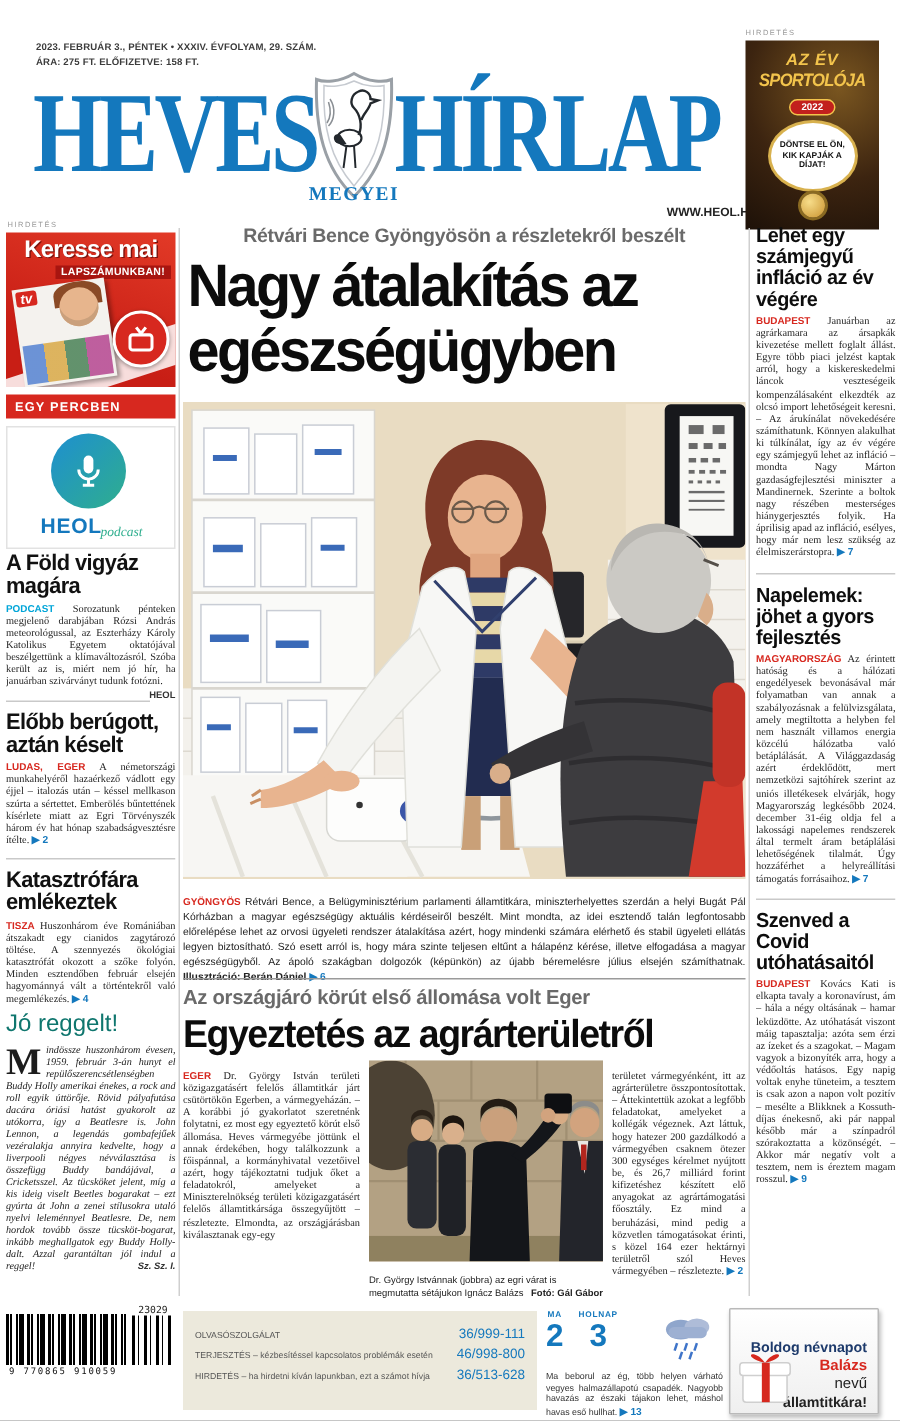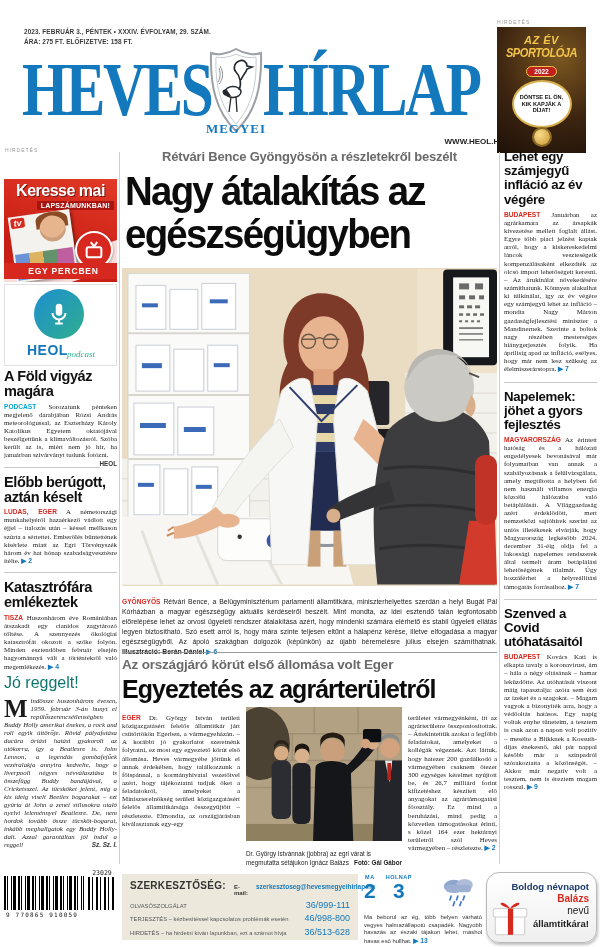--- a/index.html
+++ b/index.html
@@ -28,42 +28,42 @@
   .ad-l2{color:#f3c44c;font-weight:bold;font-style:italic;font-size:12px;letter-spacing:-.5px;transform:scaleX(.92);}
   .ad-year{display:inline-block;margin-top:2px;background:#c2201d;color:#fff;font-size:6.5px;font-weight:bold;
            border-radius:6px;padding:1px 7px;border:1px solid #f3c44c;}
   .ad-circle{margin:4px auto 0;width:56px;height:44px;background:#fff;border-radius:50%;
              display:flex;align-items:center;justify-content:center;box-shadow:0 0 0 2px #d8b14e;}
   .ad-cta{font-size:5.6px;font-weight:bold;color:#111;line-height:1.25;width:46px;}
   .medal{margin:3px auto 0;width:16px;height:16px;border-radius:50%;
          background:radial-gradient(circle at 35% 35%,#f7dd8a,#c9932f);box-shadow:0 0 0 2px #8a6a22;}
 
   
-  .sb-promo{left:4px;top:155px;width:113px;height:103px;background:linear-gradient(200deg,#e23a27 0%,#c81e15 70%);overflow:hidden;margin-top:24px;}
+  .sb-promo{left:4px;top:155px;width:113px;height:103px;background:linear-gradient(200deg,#e23a27 0%,#c81e15 70%);overflow:hidden;}
   .sb-promo:before{content:"";position:absolute;left:-28px;bottom:-6px;width:150px;height:26px;background:#fff;
                    opacity:.85;transform:rotate(-18deg);}
   .km1{position:absolute;left:0;top:3px;width:113px;text-align:center;color:#fff;font-size:16px;font-weight:bold;
        text-shadow:1px 1px 0 #7c130d;letter-spacing:-.5px;}
   .km2{position:absolute;right:3px;top:22px;background:#a81510;color:#fff;font-size:7px;font-weight:bold;
        padding:1px 4px;letter-spacing:.2px;}
   .mag{position:absolute;left:8px;top:34px;width:62px;height:66px;background:#f4f2ee;transform:rotate(-8deg);
        box-shadow:2px 2px 3px rgba(0,0,0,.35);overflow:hidden;}
   .mag-tv{position:absolute;left:2px;top:2px;background:#d7281f;color:#fff;font-weight:bold;font-size:9px;
           padding:0 3px;border-radius:2px;font-style:italic;}
   .mag-face{position:absolute;right:6px;top:4px;width:26px;height:26px;border-radius:50%;background:#e7b58d;
             box-shadow:inset 0 -4px 0 #caa07c;}
   .mag-hair{position:absolute;right:3px;top:0;width:32px;height:16px;border-radius:50% 50% 0 0;background:#8a4a26;}
   .mag-grid{position:absolute;left:2px;bottom:2px;width:58px;height:26px;
             background:linear-gradient(90deg,#4a7bd0 0 14px,#d7a43b 14px 28px,#3e7a4c 28px 42px,#b13a8a 42px 58px);
             opacity:.8;}
   .tvicon{position:absolute;right:4px;top:52px;width:34px;height:34px;border-radius:50%;background:#d7281f;
           border:2.5px solid #fff;box-shadow:0 1px 3px rgba(0,0,0,.4);display:flex;align-items:center;justify-content:center;}
 
   .sb-bar{left:4px;top:263px;width:113px;height:16px;background:#d7281f;color:#fff;font-size:8.5px;font-weight:bold;
-          letter-spacing:.8px;line-height:16px;padding-left:6px;box-sizing:border-box;text-align:center;}
+          letter-spacing:.8px;line-height:16px;padding-left:6px;box-sizing:border-box;}
 
   .sb-podcast{left:4px;top:284px;width:113px;height:82px;background:#fff;border:1px solid #e2e2e2;box-sizing:border-box;}
   .pod-circle{position:absolute;left:29px;top:4px;width:50px;height:50px;border-radius:50%;
               background:linear-gradient(135deg,#1e8fd0,#2fae8e);display:flex;align-items:center;justify-content:center;}
   .pod-brand{position:absolute;left:22px;top:57px;font-size:14px;font-weight:bold;color:#1478bd;letter-spacing:.5px;}
   .pod-sub{position:absolute;left:62px;top:64px;font-size:9px;color:#2fae8e;font-style:italic;font-family:"Liberation Serif",serif;}
 
   
   .sb-flow{left:4px;top:368px;width:113px;height:496px;overflow:hidden;}
   .sb-title{font-size:15px;font-weight:bold;line-height:1.02;letter-spacing:-.4px;margin:0 0 4px;color:#111;
@@ -126,22 +126,22 @@
   .office-row{display:flex;justify-content:space-between;align-items:baseline;margin-top:3.5px;}
   .office-row .lbl{font-size:5.8px;color:#555;}
   .office-row .tel{font-size:9px;font-weight:normal;color:#1478bd;}
   .weather{left:364px;top:874px;width:118px;height:66px;}
   .w-row{display:flex;gap:10px;align-items:flex-start;}
   .w-col{text-align:center;}
   .w-day{font-size:5.5px;font-weight:bold;color:#1478bd;letter-spacing:.5px;}
   .w-temp{font-size:21px;font-weight:bold;color:#1478bd;line-height:1;}
   .w-icon{margin-left:auto;margin-right:4px;}
   .w-text{margin-top:3px;font-size:5.9px;line-height:1.3;color:#333;text-align:justify;}
-  .nameday{left:486px;top:872px;width:111px;height:71px;background:linear-gradient(#ffffff,#efefef);
-           border:1px solid #b9b9b9;border-radius:13px;box-shadow:1px 2px 3px rgba(0,0,0,.25);box-sizing:border-box;padding:8px 7px 0 4px;}
+  .nameday{left:486px;top:872px;width:100px;height:71px;background:linear-gradient(#ffffff,#efefef);
+           border:1px solid #b9b9b9;border-radius:1px;box-shadow:1px 2px 3px rgba(0,0,0,.25);box-sizing:border-box;padding:20px 7px 0 4px;}
   .nd-text{text-align:right;line-height:1.25;}
   .nd1{font-size:9.5px;font-weight:bold;color:#1d3a6b;}
   .nd-name{font-size:10px;font-weight:bold;color:#d7281f;}
   .nd2{font-size:10px;color:#222;}
   .nd3{font-size:9.5px;font-weight:bold;color:#222;}
   .gift{position:absolute;left:2px;top:24px;}
 </style>
 </head>
 <body>
 
@@ -401,25 +401,20 @@
     <p class="r-body"><span class="tag tag-red">BUDAPEST</span> <span>Januárban az agrárkamara az ársapkák kivezetése mellett foglalt állást. Egyre több piaci jelzést kaptak arról, hogy a kiskereskedelmi láncok veszteségeik kompenzálásaként elkezdték az olcsó import lehetőségeit keresni. – Az árukínálat növekedésére számíthatunk. Könnyen alakulhat ki túlkínálat, így az év végére egy számjegyű lehet az infláció – mondta Nagy Márton gazdaságfejlesztési miniszter a Mandinernek. Szerinte a boltok nagy részében mesterséges hiánygerjesztés folyik. Ha áprilisig apad az infláció, esélyes, hogy már nem lesz szükség az élelmiszerárstopra.</span> <span class="pg"><span>▶</span> <span>7</span></span></p>
     <hr class="r-rule">
     <h3 class="r-title">Napelemek: jöhet a gyors fejlesztés</h3>
     <p class="r-body"><span class="tag tag-red">MAGYARORSZÁG</span> <span>Az érintett hatóság és a hálózati engedélyesek bevonásával már folyamatban van annak a szabályozásnak a felülvizsgálata, amely megtiltotta a helyben fel nem használt villamos energia közcélú hálózatba való betáplálását. A Világgazdaság azért érdeklődött, mert nemzetközi sajtóhírek szerint az uniós illetékesek elvárják, hogy Magyarország legkésőbb 2024. december 31-éig oldja fel a lakossági napelemes rendszerek által termelt áram betáplálási lehetőségének tilalmát. Úgy hozzáférhet a helyreállítási támogatás forrásaihoz.</span> <span class="pg"><span>▶</span> <span>7</span></span></p>
     <hr class="r-rule">
     <h3 class="r-title">Szenved a Covid utóhatásaitól</h3>
     <p class="r-body"><span class="tag tag-red">BUDAPEST</span> <span>Kovács Kati is elkapta tavaly a koronavírust, ám – hála a négy oltásának – hamar leküzdötte. Az utóhatását viszont máig tapasztalja: azóta sem érzi az ízeket és a szagokat. – Magam vagyok a bizonyíték arra, hogy a védőoltás hatásos. Egy napig voltak enyhe tüneteim, a tesztem is csak azon a napon volt pozitív – mesélte a Blikknek a Kossuth-díjas énekesnő, aki pár nappal később már a színpadról szórakoztatta a közönségét. – Akkor már negatív volt a tesztem, nem is éreztem magam rosszul.</span> <span class="pg"><span>▶</span> <span>9</span></span></p>
   </div>
 
   <div class="abs office">
-    <div class="office-head">
-      <span class="office-label">SZERKESZTŐSÉG:</span>
-      <span class="email-label">E-mail:</span>
-      <span class="email">szerkesztoseg@hevesmegyeihirlap.hu</span>
-    </div>
     <div class="office-row">
         <span class="lbl">OLVASÓSZOLGÁLAT</span>
         <span class="tel">36/999-111</span>
       </div>
     <div class="office-row">
         <span class="lbl">TERJESZTÉS – kézbesítéssel kapcsolatos problémák esetén</span>
         <span class="tel">46/998-800</span>
       </div>
     <div class="office-row">
         <span class="lbl">HIRDETÉS – ha hirdetni kíván lapunkban, ezt a számot hívja</span>

